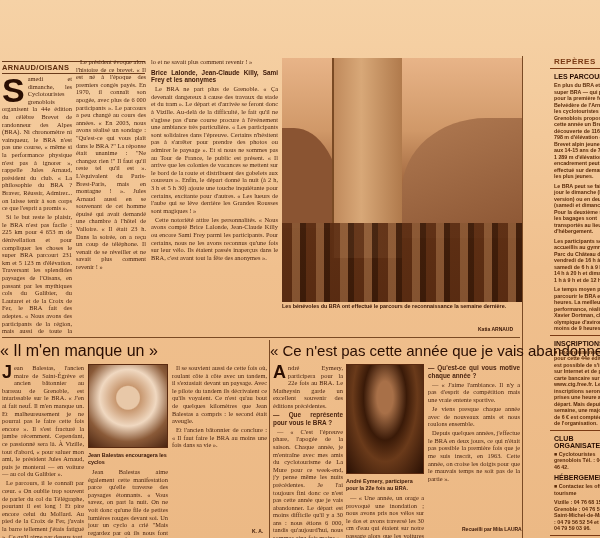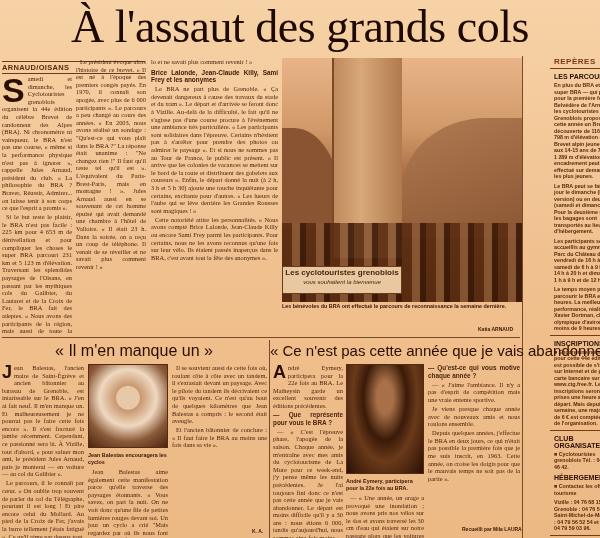--- a/index.html
+++ b/index.html
@@ -19,35 +19,34 @@
   .banner { position: absolute; left: 0; top: 208px; width: 120px; height: 28px; background: #e8c8a0; border: 1px solid #6a3a1a; font-family: "Liberation Sans", sans-serif; text-align: center; color: #4a2410; }
   .banner .b1 { font-size: 8px; line-height: 11px; font-weight: bold; }
   .banner .b2 { font-size: 6px; line-height: 9px; font-style: italic; }
   .photo-caption { position: absolute; left: 282px; top: 303px; width: 240px; font-family: "Liberation Sans", sans-serif; font-weight: bold; font-size: 5.4px; color: #3a1606; }
   .credit { position: absolute; font-family: "Liberation Sans", sans-serif; font-weight: bold; font-size: 5px; color: #3a1606; }
   .sidebar { position: absolute; left: 550px; top: 56px; width: 75px; height: 482px; font-family: "Liberation Sans", sans-serif; color: #4a1e04; overflow: hidden; }
   .sidebar .sb-head { font-family: "Liberation Sans", sans-serif; font-weight: bold; font-size: 8px; color: #7a3a14; border-bottom: 1px solid #7a3a14; padding: 1px 0 2px 4px; letter-spacing: 0.5px; }
   .sidebar .sb-sect { font-weight: bold; font-size: 7px; color: #2a0e02; padding-left: 4px; margin: 4px 0 2px; }
   .sidebar .sb-text { font-size: 5.3px; line-height: 6.5px; padding-left: 4px; padding-right: 2px; margin-bottom: 3px; font-weight: bold; color: #5a2a08; }
   .sidebar .sb-rule { border-top: 1px solid #7a3a14; margin-top: 2px; }
-  .box-title { position: absolute; text-align: center; font-family: "Liberation Sans", sans-serif; font-size: 16px; color: #2a0e02; }
+  .box-title { position: absolute; font-family: "Liberation Sans", sans-serif; font-size: 16px; color: #2a0e02; }
   .sub-photo1 { position: absolute; left: 88px; top: 364px; width: 80px; height: 84px; background: radial-gradient(circle at 50% 40%, #e8c8a8 0 18%, #c89870 20%, #f0d8c0 45%, #8a5a38 70%, #4a2410 100%); border: 1px solid #5a2a10; }
   .sub-photo2 { position: absolute; left: 346px; top: 364px; width: 78px; height: 110px; background: radial-gradient(ellipse at 50% 30%, #a87048 0 15%, #3a1a08 40%, #6a3a1a 60%, #2a1004 100%); border: 1px solid #5a2a10; }
   .sub-caption { position: absolute; font-family: "Liberation Sans", sans-serif; font-weight: bold; font-size: 5.4px; line-height: 6.6px; color: #3a1606; }
   .vdivider { position: absolute; width: 1px; background: #7a4a24; }
   .hdivider { position: absolute; height: 1px; background: #7a4a24; }
   .dropcap-small { float: left; font-family: "Liberation Sans", sans-serif; font-weight: bold; font-size: 18px; line-height: 16px; margin: 0 2px 0 0; color: #2a0e02; }
   .q { font-weight: bold; font-family: "Liberation Sans", sans-serif; text-indent: 0 !important; }
 </style>
 </head>
 <body>
 
 <div class="page">
 
-  <div class="headline">À l'assaut des grands cols</div>
 
   <div class="section-tag">ARNAUD/OISANS</div>
 
   <div class="col" style="left:2px; top:75px; width:70px; height:258px;">
     <p style="text-indent:0"><span class="dropcap">S</span><span>amedi et dimanche, les Cyclotouristes grenoblois organisent la 44e édition du célèbre Brevet de randonneur des Alpes (BRA). Ni chronomètre ni vainqueur, le BRA n'est pas une course, « même si la performance physique n'est pas à ignorer », rappelle Jules Arnaud, président du club. « La philosophie du BRA ? Braver, Réussir, Admirer... on laisse tenir à son corps ce que l'esprit a promis ».</span></p>
     <p>Si le but reste le plaisir, le BRA n'est pas facile : 225 km pour 4 653 m de dénivellation et pour compliquer les choses le super BRA parcourt 231 km et 5 123 m d'élévation. Traversant les splendides paysages de l'Oisans, en passant par les mythiques cols du Galibier, du Lautaret et de la Croix de Fer, le BRA fait des adeptes. « Nous avons des participants de la région, mais aussi de toute la France, de Belgique, du Canada et même d'Australie ».</p>
 
   </div>
 
   <div class="col" style="left:76px; top:58px; width:70px; height:275px;">
@@ -59,24 +58,20 @@
     <p class="subhead">Brice Lalonde, Jean-Claude Killy, Sami Frey et les anonymes</p>
     <p>Le BRA ne part plus de Grenoble. « Ça devenait dangereux à cause des travaux du stade et du tram ». Le départ et d'arrivée se feront donc à Vizille. Au-delà de la difficulté, le fait qu'il ne s'agisse pas d'une course procure à l'événement une ambiance très particulière. « Les participants sont solidaires dans l'épreuve. Certains n'hésitent pas à s'arrêter pour prendre des photos ou admirer le paysage ». Et si nous ne sommes pas au Tour de France, le public est présent. « Il arrive que les colonies de vacances se mettent sur le bord de la route et distribuent des gobelets aux coureurs ». Enfin, le départ donné la nuit (à 2 h, 3 h et 5 h 30) ajoute une touche inquiétante pour certains, excitante pour d'autres. « Les lueurs de l'aube qui se lève derrière les Grandes Rousses sont magiques ! »</p>
     <p>Cette notoriété attire les personnalités. « Nous avons compté Brice Lalonde, Jean-Claude Killy ou encore Sami Frey parmi les participants. Pour certains, nous ne les avons reconnus qu'une fois sur leur vélo. Ils étaient passés inaperçus dans le BRA, c'est avant tout la fête des anonymes ».</p>
   </div>
 
   <div class="photo-main">
     <div class="hill-left"></div>
     <div class="hill"></div>
     <div class="tower"></div>
     <div class="crowd"></div>
-    <div class="banner">
-      <div class="b1">Les cyclotouristes grenoblois</div>
-      <div class="b2">vous souhaitent la bienvenue</div>
-    </div>
   </div>
   <div class="photo-caption">Les bénévoles du BRA ont effectué le parcours de reconnaissance la semaine dernière.</div>
   <div class="credit" style="left:478px; top:326px;">Katia ARNAUD</div>
 
   <div class="vdivider" style="left:522px; top:56px; height:482px;"></div>
 
   <div class="sidebar">
     <div class="sb-head">REPÈRES</div>
     <div class="sb-sect">LES PARCOURS</div>
     <div class="sb-text">En plus du BRA et du super BRA — qui passe pour la première fois par le Belvédère de l'Armentier — les cyclotouristes Grenoblois proposent cette année un Brevet alpin découverte de 116 km et 1 798 m d'élévation et un Brevet alpin jeune ouvert aux 14-15 ans de 71 km et 1 289 m d'élévation. Un encadrement peut être effectué sur demande pour les plus jeunes.</div>

